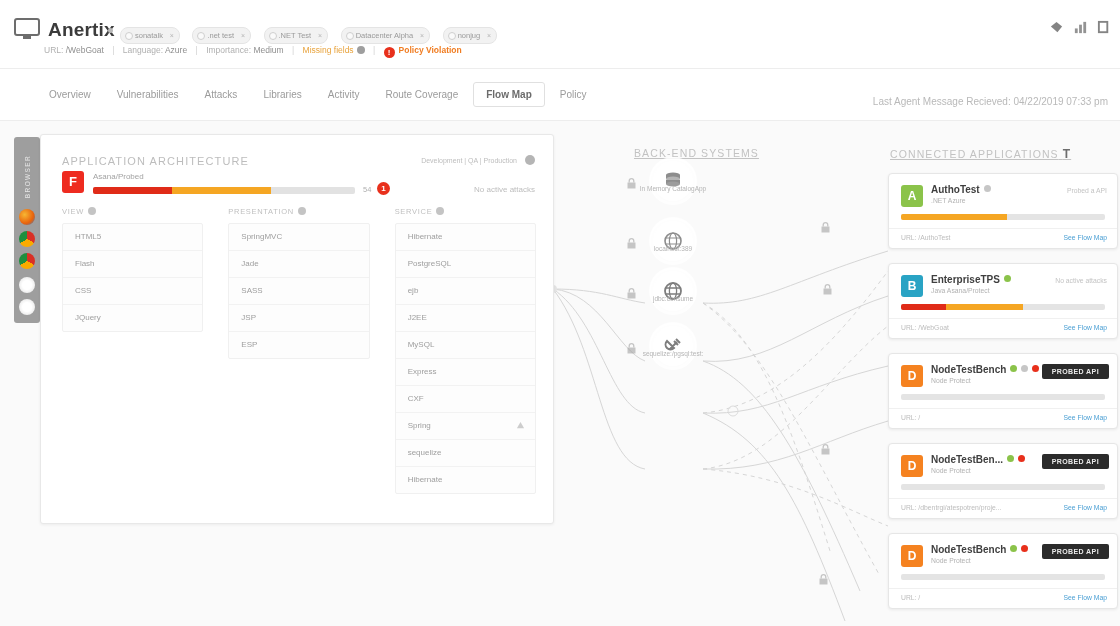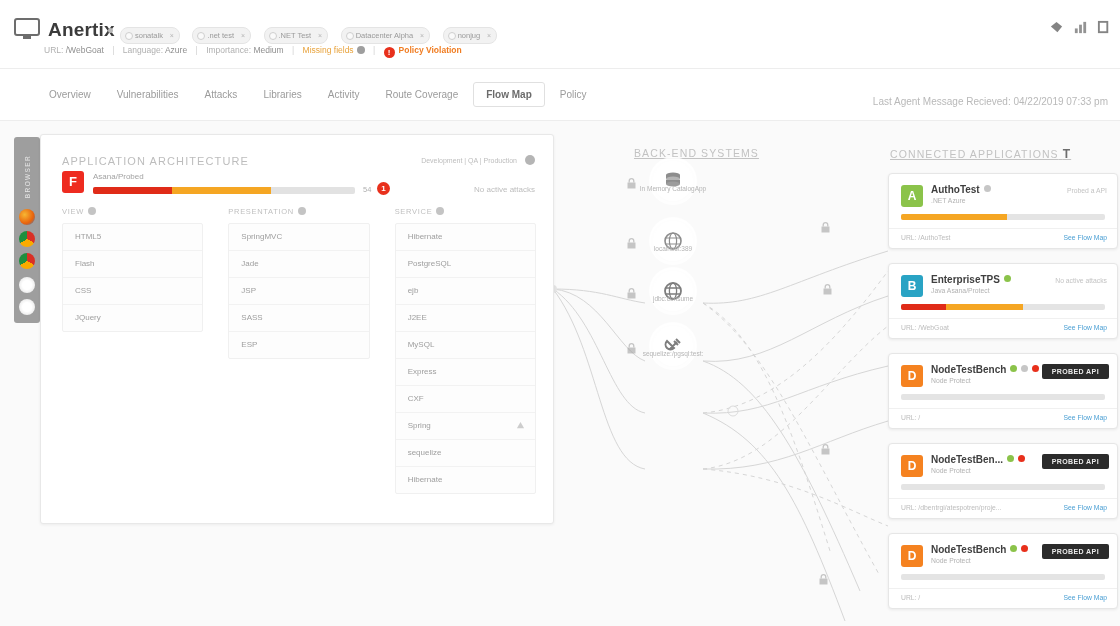--- a/index.html
+++ b/index.html
@@ -360,22 +360,22 @@
               <div class="col-item">Flash</div>
               <div class="col-item">CSS</div>
               <div class="col-item">JQuery</div>
             </div>
         </div>
         <div class="col">
           <div class="col-head"><span>PRESENTATION</span><span class="inf"></span></div>
           <div class="col-list" id="listPres">
               <div class="col-item">SpringMVC</div>
               <div class="col-item">Jade</div>
+              <div class="col-item">SASS</div>
               <div class="col-item">JSP</div>
-              <div class="col-item">SASS</div>
               <div class="col-item">ESP</div>
             </div>
         </div>
         <div class="col">
           <div class="col-head"><span>SERVICE</span><span class="inf"></span></div>
           <div class="col-list" id="listSvc">
               <div class="col-item">Hibernate</div>
               <div class="col-item">PostgreSQL</div>
               <div class="col-item">ejb</div>
               <div class="col-item">J2EE</div>

